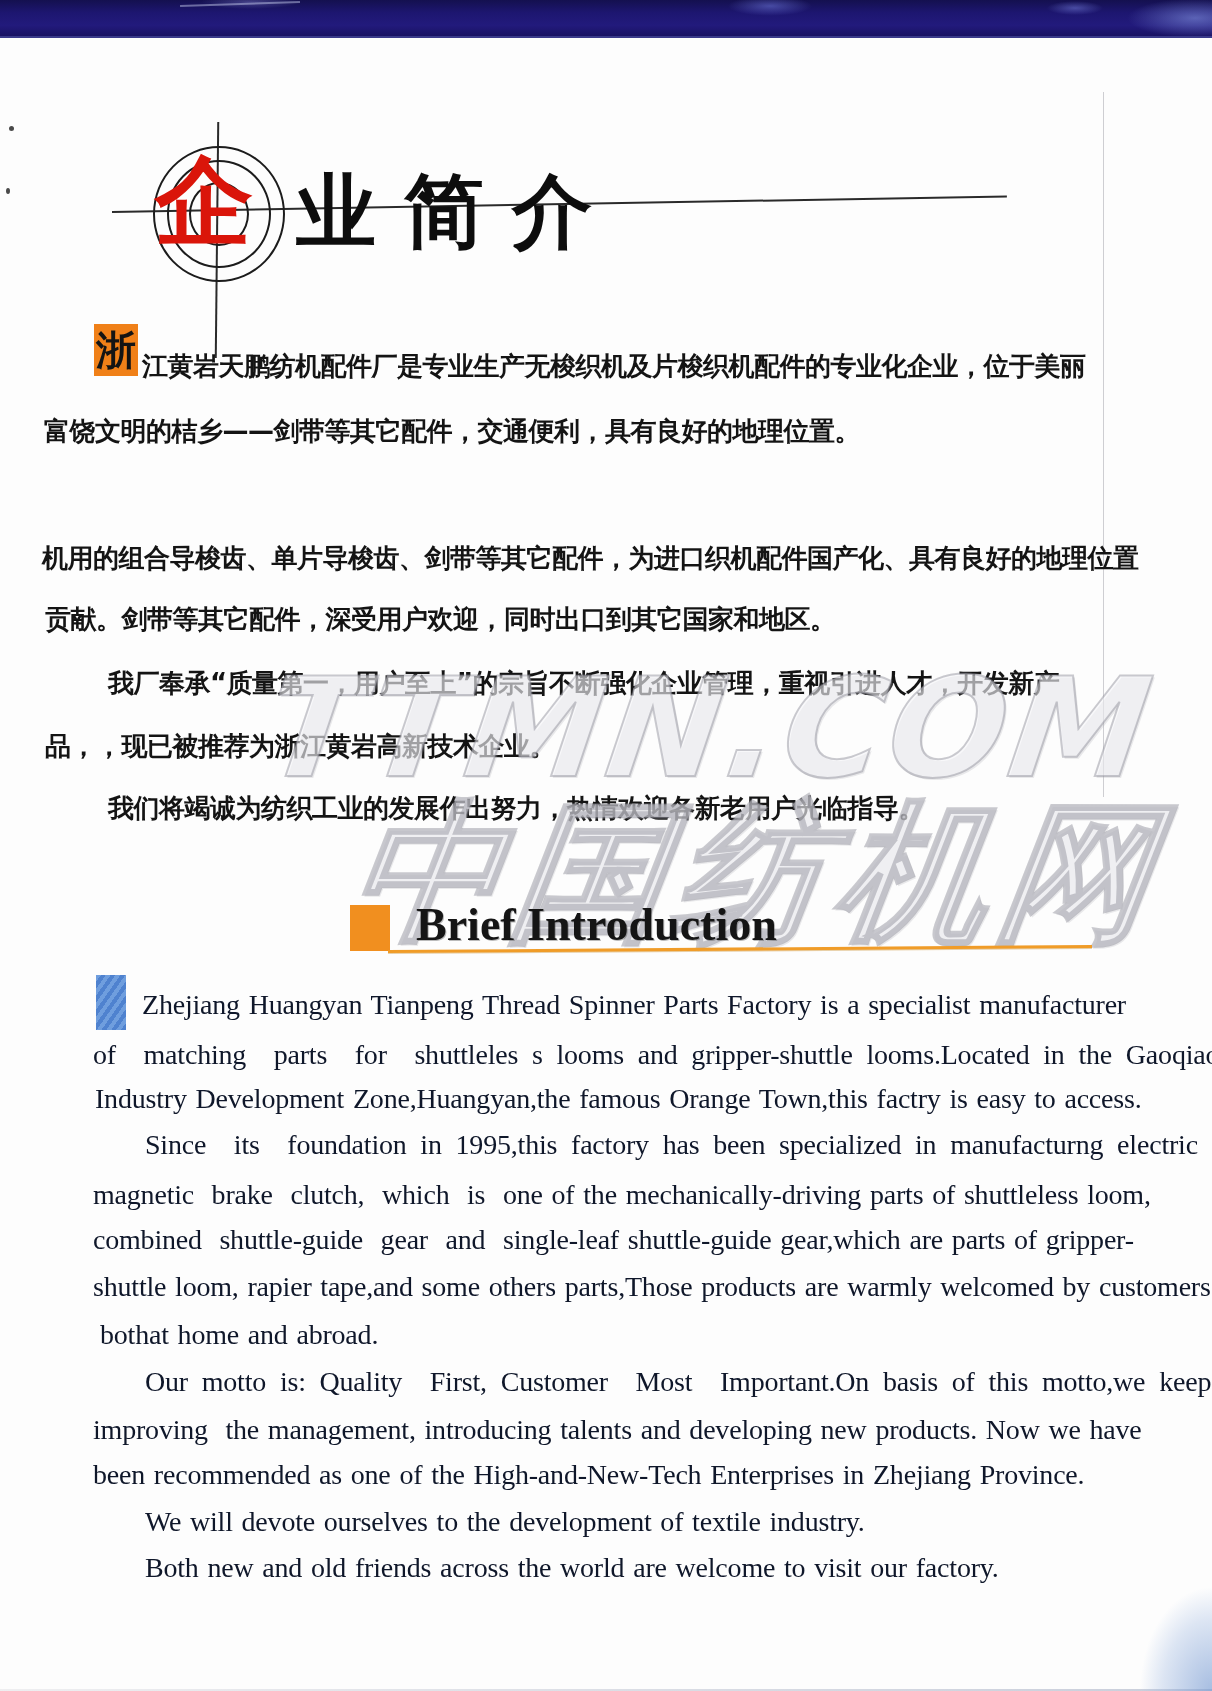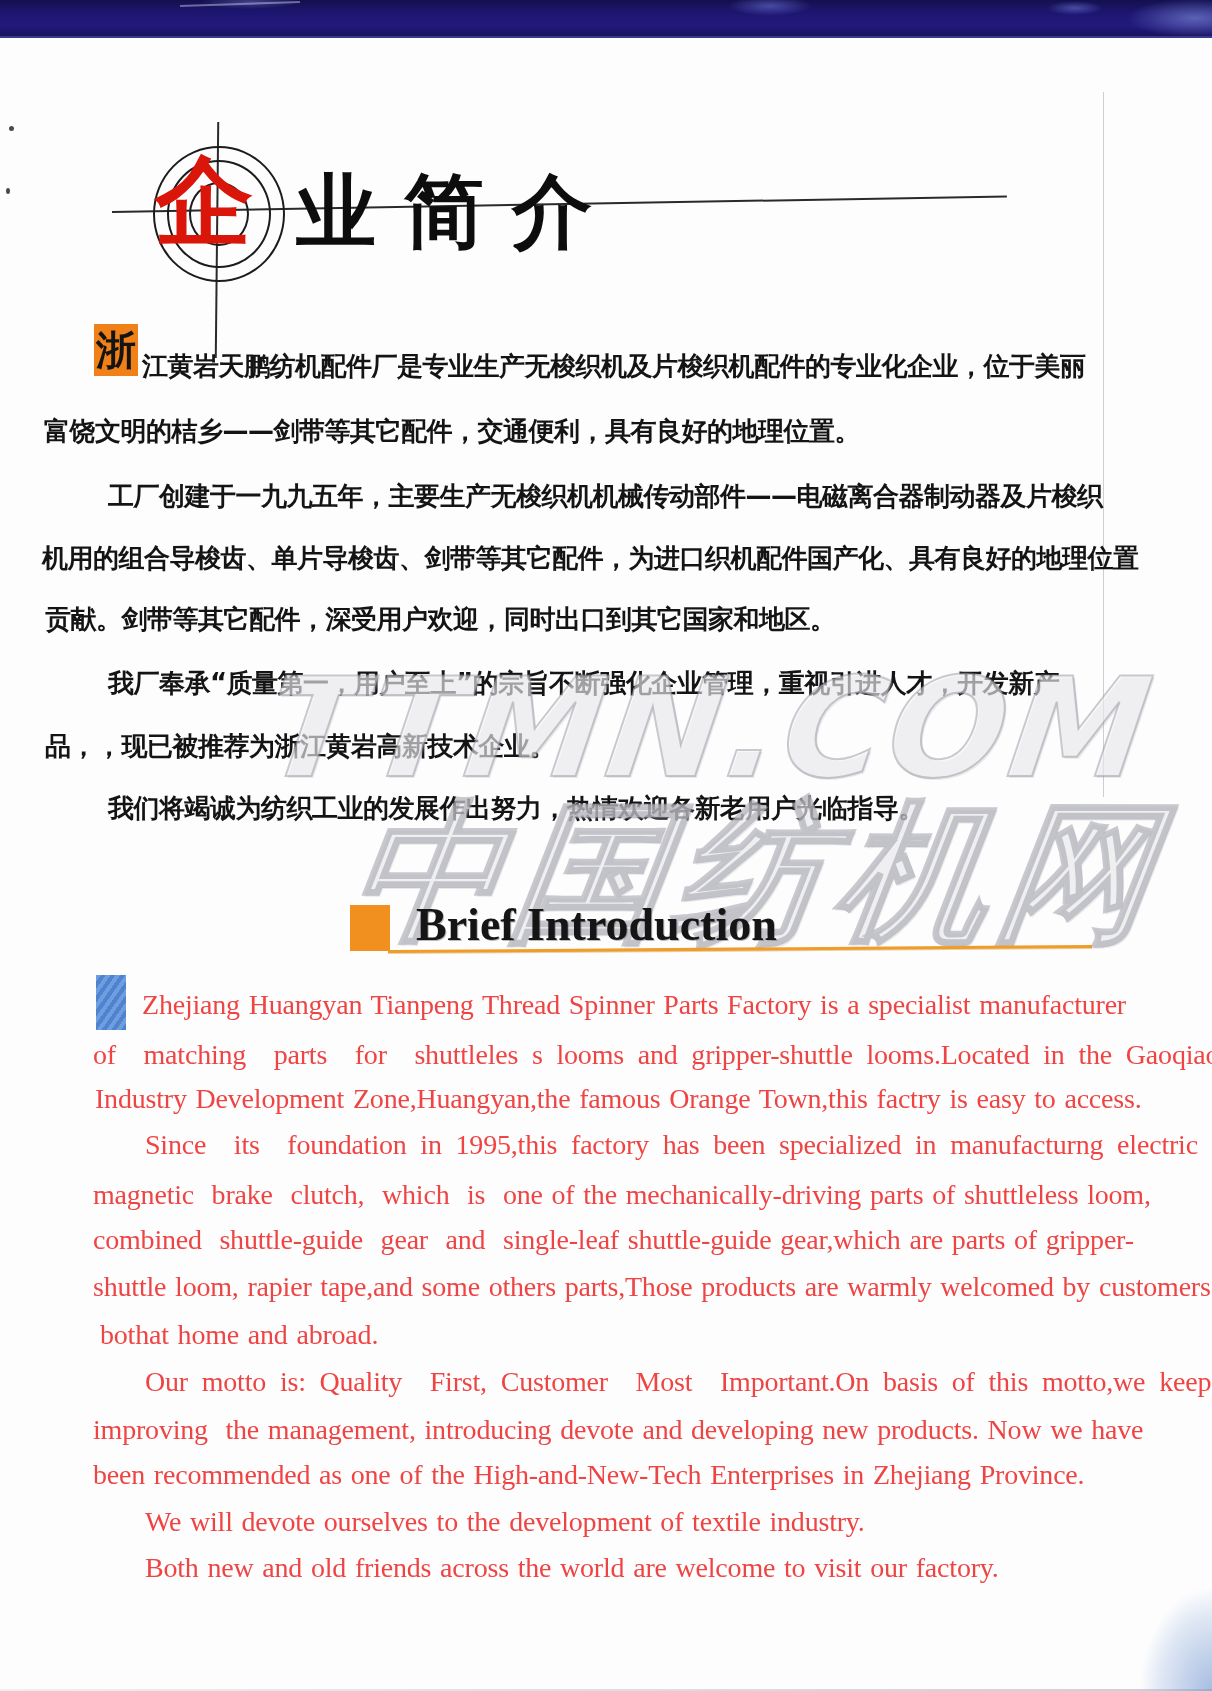--- a/index.html
+++ b/index.html
@@ -69,21 +69,21 @@
     text-shadow:1px 1px 0 rgba(60,60,60,.35);}
   .sec-underline{position:absolute;left:388px;top:950px;width:704px;height:3px;
     background:#f09c28;transform:rotate(-.4deg);transform-origin:left center;z-index:4;
     box-shadow:0 1px 0 rgba(200,140,40,.4);}
   
   .en-drop{position:absolute;left:96px;top:975px;width:30px;height:55px;z-index:2;
     background:repeating-linear-gradient(125deg,#6f9ede 0 4px,#4f82cf 4px 8px);}
   .en-line{
     position:absolute;z-index:2;white-space:pre;
     font-family:"Liberation Serif","DejaVu Serif",serif;
-    font-size:28px;color:#ef4444;letter-spacing:-.2px;word-spacing:2px;line-height:1.2;
+    font-size:28px;color:#0f172a;letter-spacing:-.2px;word-spacing:2px;line-height:1.2;
   }
   .en-line.wide{word-spacing:7px;}
   
   .page-edge{position:absolute;left:1103px;top:92px;width:1px;height:705px;
     background:#c6c6ca;opacity:.85;z-index:0;}
   .bottom-edge{position:absolute;left:0;bottom:0;width:1212px;height:2px;
     background:linear-gradient(90deg,rgba(180,180,190,.2),rgba(150,160,185,.5));}
   .corner-smudge{position:absolute;right:0;bottom:0;width:90px;height:150px;
     background:radial-gradient(90px 130px at 100% 100%, rgba(120,155,210,.65), rgba(160,185,225,.35) 55%, transparent 80%);}
   .top-scratch{position:absolute;left:180px;top:3px;width:120px;height:2px;
@@ -106,21 +106,20 @@
   <div class="crosshair-v"></div>
   <div class="ring outer"></div>
   <div class="ring mid"></div>
   <div class="ring inner"></div>
   <div class="logo-char">企</div>
   <div class="page-title">业简介</div>
 
   <div class="zh-drop">浙</div>
   <div class="zh-line" style="left:142px;top:350px;">江黄岩天鹏纺机配件厂是专业生产无梭织机及片梭织机配件的专业化企业，位于美丽</div>
   <div class="zh-line" style="left:44px;top:415px;">富饶文明的桔乡——剑带等其它配件，交通便利，具有良好的地理位置。</div>
-  <div class="zh-line" style="left:108px;top:480px;">工厂创建于一九九五年，主要生产无梭织机机械传动部件——电磁离合器制动器及片梭织</div>
   <div class="zh-line" style="left:42px;top:542px;">机用的组合导梭齿、单片导梭齿、剑带等其它配件，为进口织机配件国产化、具有良好的地理位置</div>
   <div class="zh-line" style="left:45px;top:603px;">贡献。剑带等其它配件，深受用户欢迎，同时出口到其它国家和地区。</div>
   <div class="zh-line" style="left:108px;top:667px;">我厂奉承“质量第一，用户至上”的宗旨不断强化企业管理，重视引进人才，开发新产</div>
   <div class="zh-line" style="left:45px;top:730px;">品，，现已被推荐为浙江黄岩高新技术企业。</div>
   <div class="zh-line" style="left:108px;top:792px;">我们将竭诚为纺织工业的发展作出努力，热情欢迎各新老用户光临指导。</div>
 
   <div class="wm wm1">TTMN.COM</div>
   <div class="wm wm2">中国纺机网</div>
 
   <div class="sec-square"></div>
@@ -130,18 +129,18 @@
   <div class="en-drop"></div>
   <div class="en-line" style="left:142px;top:988px;">Zhejiang Huangyan Tianpeng Thread Spinner Parts Factory is a specialist manufacturer</div>
   <div class="en-line wide" style="left:93px;top:1038px;">of  matching  parts  for  shuttleles s looms and gripper-shuttle looms.Located in the Gaoqiao</div>
   <div class="en-line" style="left:95px;top:1082px;">Industry Development Zone,Huangyan,the famous Orange Town,this factry is easy to access.</div>
   <div class="en-line wide" style="left:145px;top:1128px;">Since  its  foundation in 1995,this factory has been specialized in manufacturng electric</div>
   <div class="en-line" style="left:93px;top:1178px;">magnetic  brake  clutch,  which  is  one of the mechanically-driving parts of shuttleless loom,</div>
   <div class="en-line" style="left:93px;top:1223px;">combined  shuttle-guide  gear  and  single-leaf shuttle-guide gear,which are parts of gripper-</div>
   <div class="en-line" style="left:93px;top:1270px;">shuttle loom, rapier tape,and some others parts,Those products are warmly welcomed by customers</div>
   <div class="en-line" style="left:100px;top:1318px;">bothat home and abroad.</div>
   <div class="en-line wide" style="left:145px;top:1365px;">Our motto is: Quality  First, Customer  Most  Important.On basis of this motto,we keep</div>
-  <div class="en-line" style="left:93px;top:1413px;">improving  the management, introducing devote and developing new products. Now we have</div>
+  <div class="en-line" style="left:93px;top:1413px;">improving  the management, introducing talents and developing new products. Now we have</div>
   <div class="en-line" style="left:145px;top:1505px;">We will devote ourselves to the development of textile industry.</div>
   <div class="en-line" style="left:93px;top:1458px;">been recommended as one of the High-and-New-Tech Enterprises in Zhejiang Province.</div>
   <div class="en-line" style="left:145px;top:1551px;">Both new and old friends across the world are welcome to visit our factory.</div>
 
 </div>
 
 </body></html>

